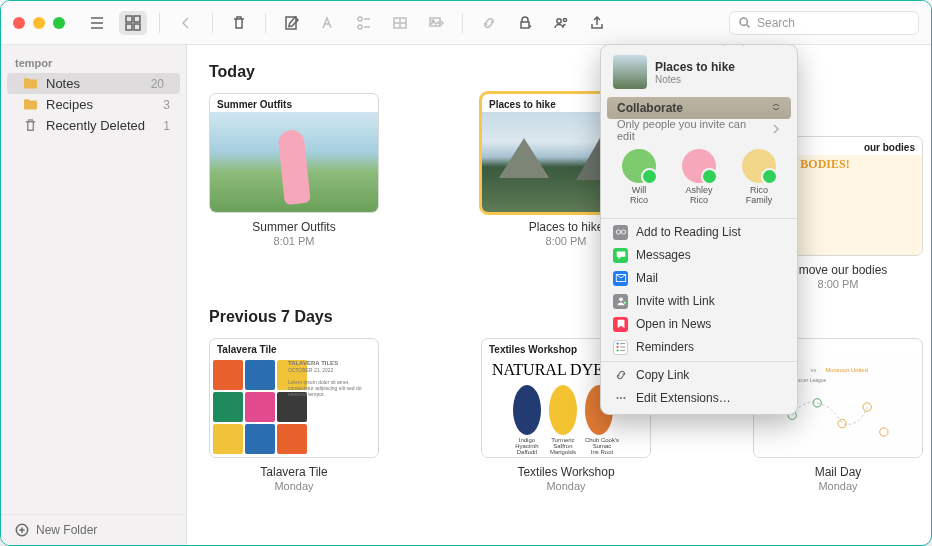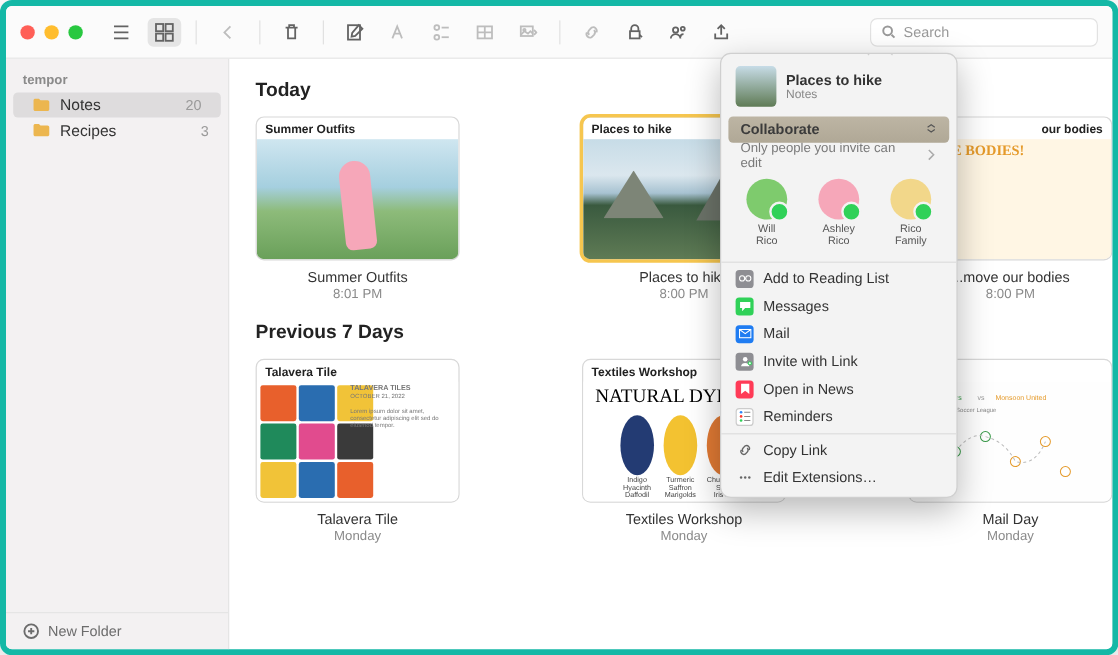--- a/index.html
+++ b/index.html
@@ -1,18 +1,18 @@
 <!DOCTYPE html>
 <html><head>
 <meta charset="utf-8">
 <style>
 * { margin: 0; padding: 0; box-sizing: border-box; font-family: -apple-system, "Helvetica Neue", Arial, sans-serif; }
 html, body { width: 932px; height: 546px; overflow: hidden; background: #fff; }
 
-.window { width: 932px; height: 546px; display: flex; flex-direction: column; border-radius: 10px; overflow: hidden; box-shadow: 0 8px 30px rgba(0,0,0,.2); border: 5px solid #14b8a6; }
+.window { width: 932px; height: 546px; display: flex; flex-direction: column; border-radius: 10px; overflow: hidden; box-shadow: 0 8px 30px rgba(0,0,0,.2); border: 1px solid #14b8a6; }
 
 
 .toolbar { height: 44px; background: #fbfbfb; border-bottom: 1px solid #e5e5e5; display: flex; align-items: center; padding: 0 12px; gap: 8px; position: relative; }
 .traffic { display: flex; gap: 8px; margin-right: 10px; }
 .traffic span { width: 12px; height: 12px; border-radius: 50%; display: block; }
 .t-red { background:#ff5f57;} .t-yellow { background:#ffbd2e;} .t-green { background:#28c840;}
 
 .tbtn { width: 28px; height: 24px; border-radius: 5px; display:flex; align-items:center; justify-content:center; color:#636363; }
 .tbtn.active { background:#e5e5e5; color:#333; }
 .tbtn svg { width:16px; height:16px; stroke:#636363; fill:none; stroke-width:1.5; }
@@ -205,20 +205,27 @@
         <span>Notes</span>
         <span class="count">20</span>
       </div>
       <div class="side-item">
         <svg viewBox="0 0 16 14">
             <path class="folder-ico" d="M1 3c0-1 .7-1.6 1.6-1.6h3.2l1.4 1.4h6.2c.9 0 1.6.7 1.6 1.6v6.4c0 .9-.7 1.6-1.6 1.6H2.6C1.7 12.4 1 11.7 1 10.8V3z"></path>
           </svg>
         <span>Recipes</span>
         <span class="count">3</span>
       </div>
+      <div class="side-item">
+        <svg viewBox="0 0 16 16" class="trash-ico">
+            <path d="M3 4h10M5 4v9h6V4M6 4V2h4v2"></path>
+          </svg>
+        <span>Recently Deleted</span>
+        <span class="count">1</span>
+      </div>
 
       <div class="new-folder">
         <svg viewBox="0 0 16 16">
             <circle cx="8" cy="8" r="6.5"></circle>
             <path d="M8 5v6M5 8h6"></path>
           </svg>
         <span>New Folder</span>
       </div>
     </div>
 
@@ -234,21 +241,21 @@
           <div class="card-sub">8:01 PM</div>
         </div>
         <div class="card" style="margin-left:80px;">
           <div class="thumb sel">
               <div class="thumb-title">Places to hike</div>
               <div class="art art-hike"></div>
             </div>
           <div class="card-cap">Places to hike</div>
           <div class="card-sub">8:00 PM</div>
         </div>
-        <div class="card" style="margin-left:80px;">
+        <div class="card" style="margin-left:80px;margin-top:43px;">
           <div class="thumb">
               <div class="thumb-title" style="text-align:right">our bodies</div>
             <div class="art art-bodies">
               <div class="snip" style="left:6px;top:4px;font-family:cursive;font-size:12px;font-weight:700;color:#e59a2a;line-height:.9">MOVE BODIES!</div>
             </div>
           </div>
           <div class="card-cap">...move our bodies</div>
           <div class="card-sub">8:00 PM</div>
         </div>
       </div>

